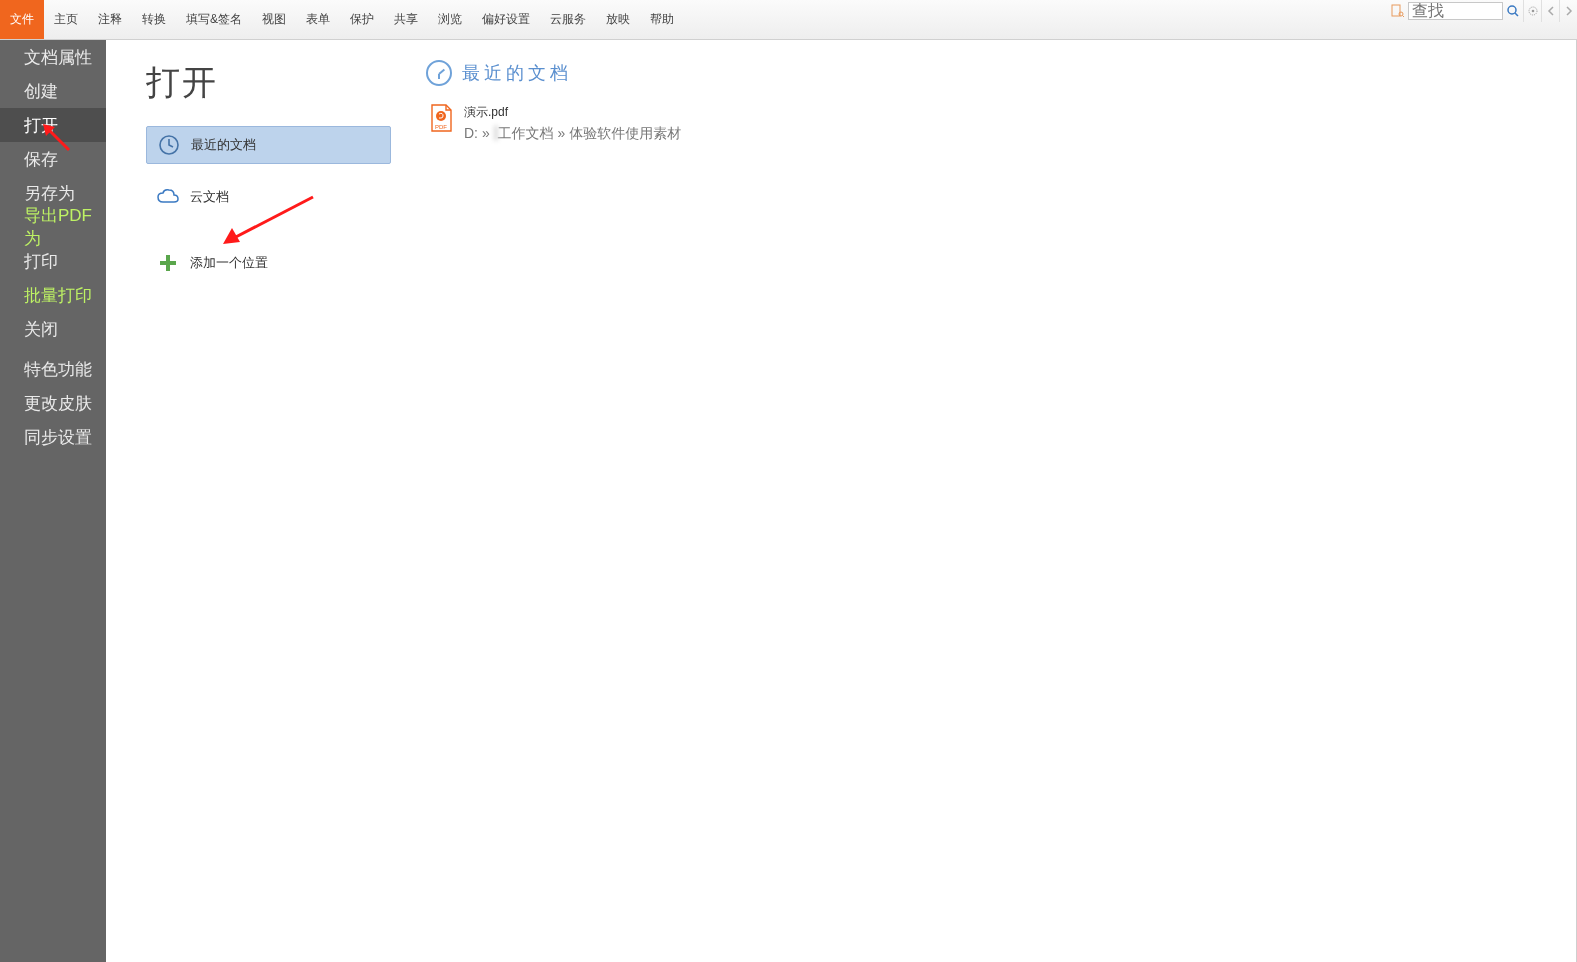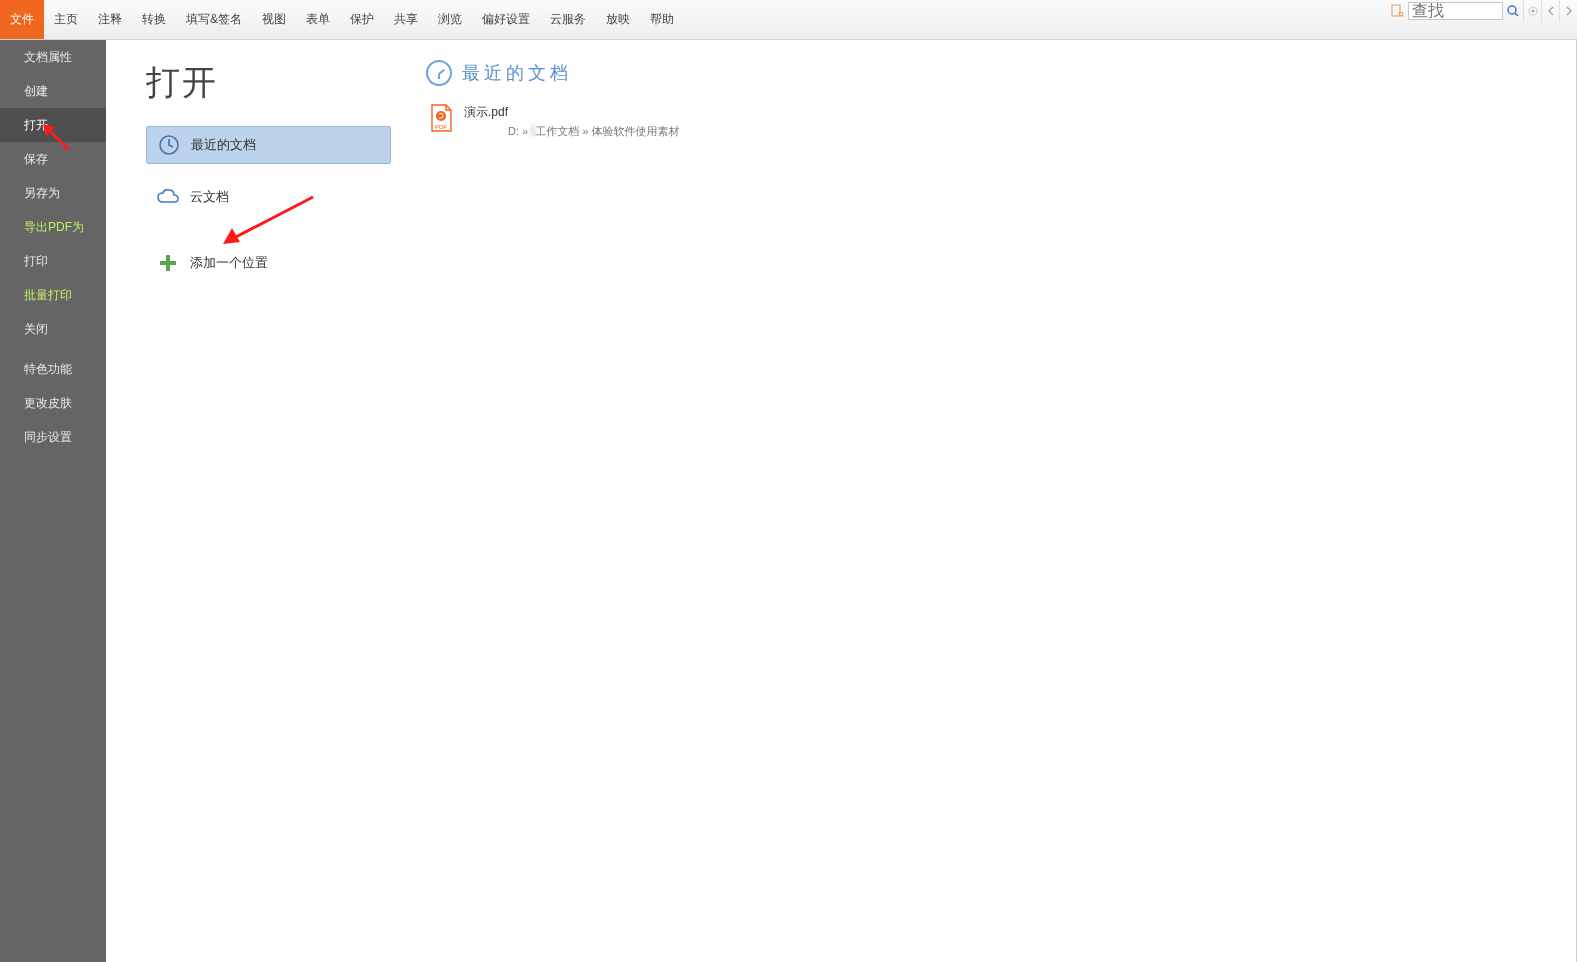--- a/index.html
+++ b/index.html
@@ -11,21 +11,21 @@
 .top-bar .tab.active { background:#f0661e; color:#fff; }
 .top-right { position:absolute; right:0; top:0; height:22px; display:flex; align-items:center; }
 .search-icon-box { width:20px; height:22px; display:flex; align-items:center; justify-content:center; }
 .search-input { width:95px; height:18px; border:1px solid #c8c8c8; font-size:16px; padding:0 3px; color:#888; background:#fff; }
 .search-btn { width:20px; height:22px; display:flex; align-items:center; justify-content:center; cursor:pointer; }
 .gear-btn,.nav-arrow { width:18px; height:22px; display:flex; align-items:center; justify-content:center; cursor:pointer; border-left:1px solid #e0e0e0; color:#888; }
 
 
 .body { display:flex; height:calc(100% - 22px); }
 .sidebar { width:106px; background:#656565; display:flex; flex-direction:column; padding-top:0; }
-.sidebar .item { height:34px; display:flex; align-items:center; padding-left:24px; font-size:12px; color:#eaeaea; cursor:pointer; }
+.sidebar .item { height:34px; display:flex; align-items:center; padding-left:24px; font-size:17px; color:#eaeaea; cursor:pointer; }
 .sidebar .item.active { background:#4e4e4e; color:#fff; }
 .sidebar .item.disabled { color:#bef264; }
 .sidebar .gap { height:6px; }
 
 
 .main { flex:1; display:flex; position:relative; }
 .col-locations { width:285px; padding:20px 0 0 40px; }
 .page-title { font-size:34px; font-weight:200; color:#444; margin-bottom:20px; letter-spacing:2px; }
 .loc-list { display:flex; flex-direction:column; gap:0; }
 .loc-item { display:flex; align-items:center; height:38px; padding:0 10px; font-size:13px; color:#333; cursor:pointer; border-radius:2px; }
@@ -35,23 +35,23 @@
 
 .col-recent { flex:1; padding:20px 0 0 35px; }
 .recent-header { display:flex; align-items:center; margin-bottom:14px; }
 .recent-header .clock { width:26px; height:26px; border:2px solid #6fa2d9; border-radius:50%; position:relative; margin-right:10px; }
 .recent-header .clock::before { content:""; position:absolute; left:50%; top:50%; width:7px; height:2px; background:#6fa2d9; transform-origin:left; transform:rotate(-40deg); }
 .recent-header .clock::after { content:""; position:absolute; left:50%; top:50%; width:5px; height:2px; background:#6fa2d9; transform-origin:left; transform:rotate(90deg); }
 .recent-title { font-size:18px; color:#5a8fcf; font-weight:300; letter-spacing:4px; }
 .recent-section-label { font-size:12px; color:#555; margin:2px 0 6px 2px; }
 .recent-file { display:flex; align-items:flex-start; padding:4px 2px; cursor:pointer; }
 .recent-file .pdf-ic { width:26px; height:28px; margin-right:10px; display:flex; align-items:center; justify-content:center; }
-.recent-file .meta { display:flex; flex-direction:row; }
+.recent-file .meta { display:flex; flex-direction:column; }
 .recent-file .fname { font-size:12px; color:#333; }
-.recent-file .fpath { font-size:11px; color:#777; margin-top:20px; }
+.recent-file .fpath { font-size:14px; color:#777; margin-top:4px; }
 .blur { background:#dcdcdc; color:transparent; border-radius:2px; padding:0 2px; filter:blur(2px); }
 
 
 .right-border { position:absolute; right:0; top:0; bottom:0; width:1px; background:#cfcfcf; }
 .bottom-scroll { position:absolute; left:195px; right:14px; bottom:0; height:16px; background:linear-gradient(#f0f0f0,#e2e2e2); border-top:1px solid #c7c7c7; }
 
 
 .red-arrow { position:absolute; pointer-events:none; }
 
 svg { display:block; }

